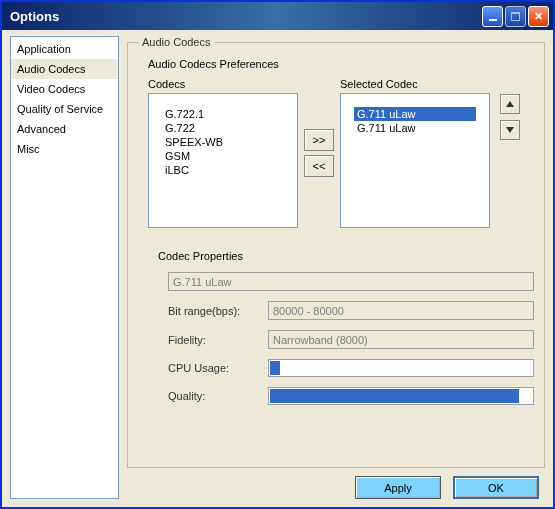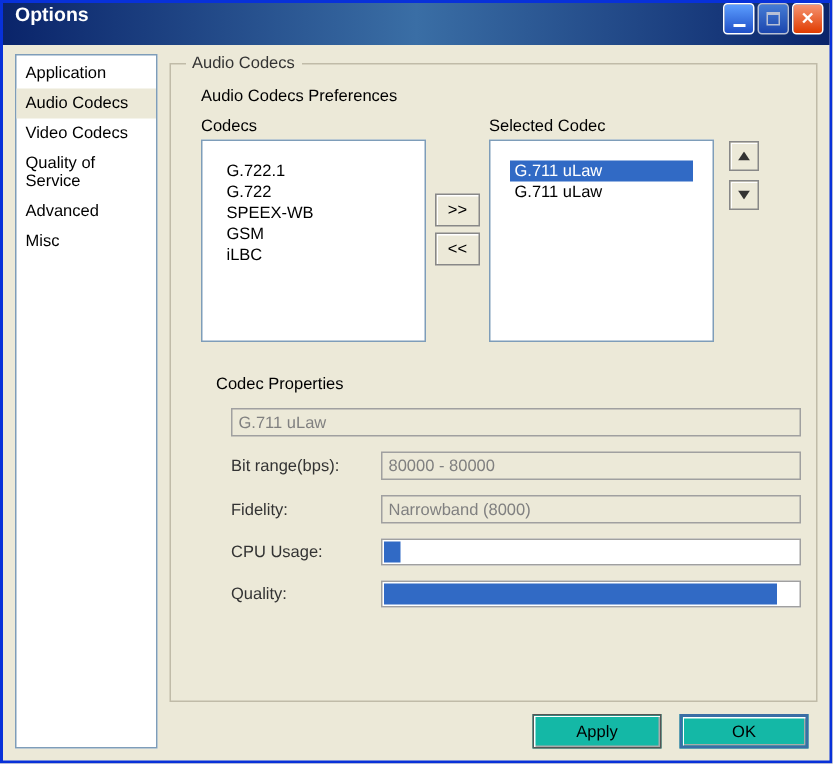--- a/index.html
+++ b/index.html
@@ -17,20 +17,21 @@
     height: 509px;
     border: 2px solid #0831d9;
     background: #ece9d8;
     display: flex;
     flex-direction: column;
   }
   .titlebar {
     height: 28px;
     background: linear-gradient(to right, #0a246a, #3a6ea5, #0a246a);
     display: flex;
+    align-items: center;
     justify-content: space-between;
     padding: 0 4px 0 8px;
     color: #fff;
     font-weight: bold;
     font-size: 13px;
   }
   .titlebar .title-controls { display: flex; gap: 2px; }
   .titlebar .tbtn {
     width: 21px; height: 21px;
     border: 1px solid #fff;
@@ -49,21 +50,21 @@
     display: flex;
     flex-direction: column;
     padding: 6px 8px 8px 8px;
   }
   .upper {
     flex: 1;
     display: flex;
     gap: 8px;
   }
   .sidebar {
-    width: 95px;
+    width: 109px;
     background: #fff;
     border: 1px solid #7e9db9;
     padding: 2px 0;
   }
   .sidebar-item {
     padding: 4px 6px;
     cursor: pointer;
     color: #000;
   }
   .sidebar-item.selected {
@@ -164,21 +165,21 @@
     background: #316ac5;
   }
   .footer {
     display:flex;
     justify-content:flex-end;
     gap: 12px;
     padding: 8px 6px 0 0;
   }
   .winbtn {
     width: 86px; height: 23px;
-    background: #14b8a6;
+    background: #7dd3fc;
     border: 1px solid #555;
     box-shadow: inset 1px 1px #fff, inset -1px -1px #aaa;
     cursor: pointer;
     font-family: inherit;
     font-size: 11px;
   }
   .winbtn.default { border: 2px solid #3a6ea5; }
 </style>
 </head>
 <body>

